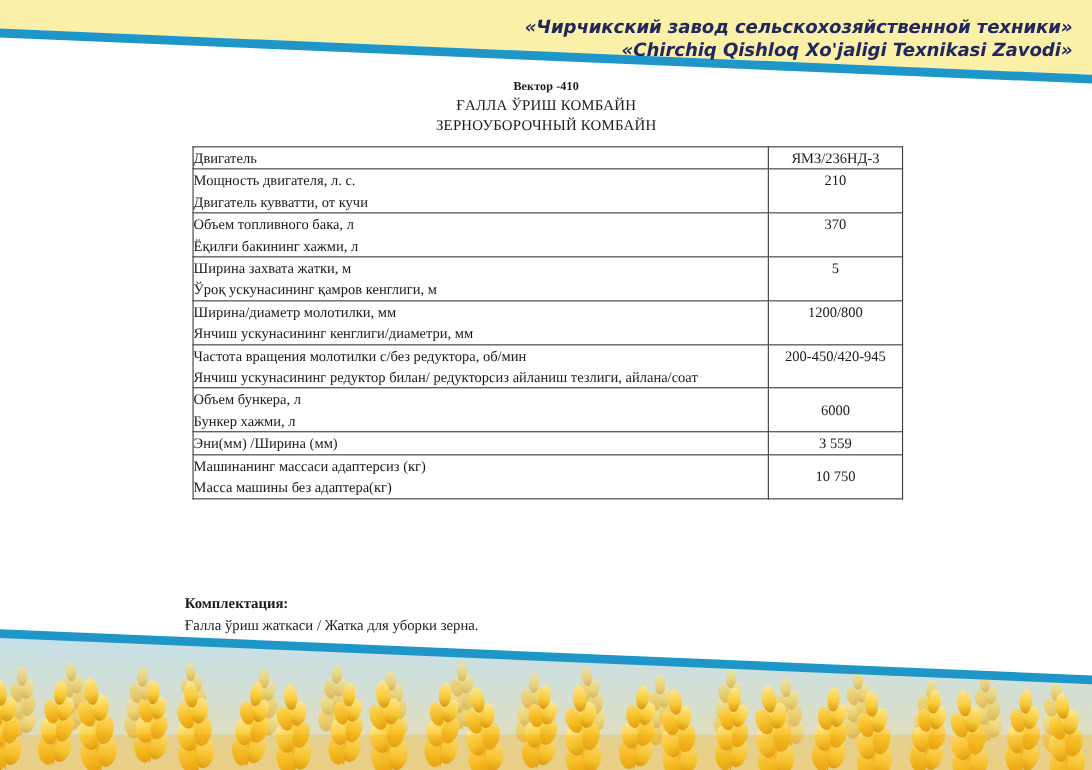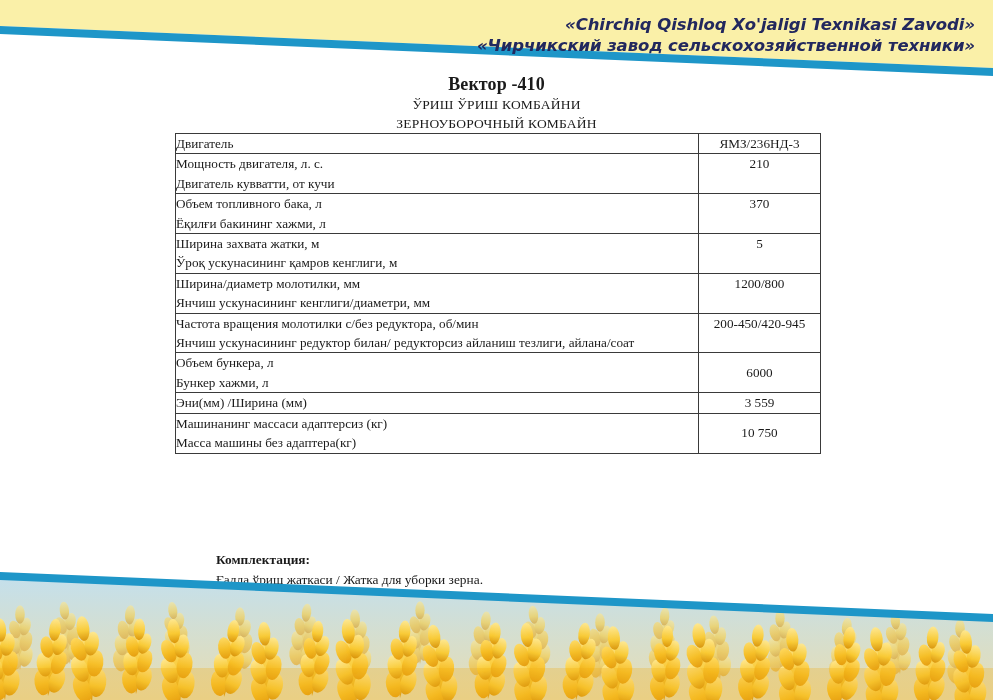--- a/index.html
+++ b/index.html
@@ -52,21 +52,21 @@
 
   
   .doc-title {
     position: absolute;
     left: 0;
     top: 72px;
     width: 993px;
     text-align: center;
   }
   .doc-title .t-model {
-    font-size: 18px;
+    font-size: 11px;
     font-weight: bold;
     line-height: 1.35;
     letter-spacing: 0.1px;
   }
   .doc-title .t-uz,
   .doc-title .t-ru {
     font-size: 13.5px;
     line-height: 1.35;
     letter-spacing: 0.2px;
   }
@@ -111,23 +111,22 @@
   }
   .val-line {
     font-size: 13.2px;
     line-height: 1.47;
   }
 
   
   .foot-text {
     position: absolute;
     left: 168px;
-    top: 550px;
+    top: 539px;
     width: 600px;
-    margin-left: 48px;
   }
   .foot-text .f-head {
     font-size: 13.4px;
     font-weight: bold;
     line-height: 1.5;
   }
   .foot-text .f-body {
     font-size: 13.4px;
     line-height: 1.5;
   }
@@ -150,28 +149,28 @@
 </style>
 </head>
 <body>
 
 <div class="header">
   <svg width="993" height="78" viewBox="0 0 993 78">
     <polygon points="0,0 993,0 993,68 0,26" fill="#faf0a8"></polygon>
     <polygon points="0,26 993,68 993,76 0,34" fill="#1e96c8"></polygon>
   </svg>
   <div class="header-titles">
+    <div class="line">«Чирчикский завод сельскохозяйственной техники»</div>
     <div class="line">«Chirchiq Qishloq Xo'jaligi Texnikasi Zavodi»</div>
-    <div class="line">«Чирчикский завод сельскохозяйственной техники»</div>
   </div>
 </div>
 
 <div class="doc-title">
   <div class="t-model">Вектор -410</div>
-  <div class="t-uz">ЎРИШ ЎРИШ КОМБАЙНИ</div>
+  <div class="t-uz">ҒАЛЛА ЎРИШ КОМБАЙН</div>
   <div class="t-ru">ЗЕРНОУБОРОЧНЫЙ КОМБАЙН</div>
 </div>
 
 <div class="spec-wrap">
   <table class="spec">
     <tbody>
         <tr>
           <td class="c-label">
             <div class="lab-line">Двигатель</div>
           </td>

